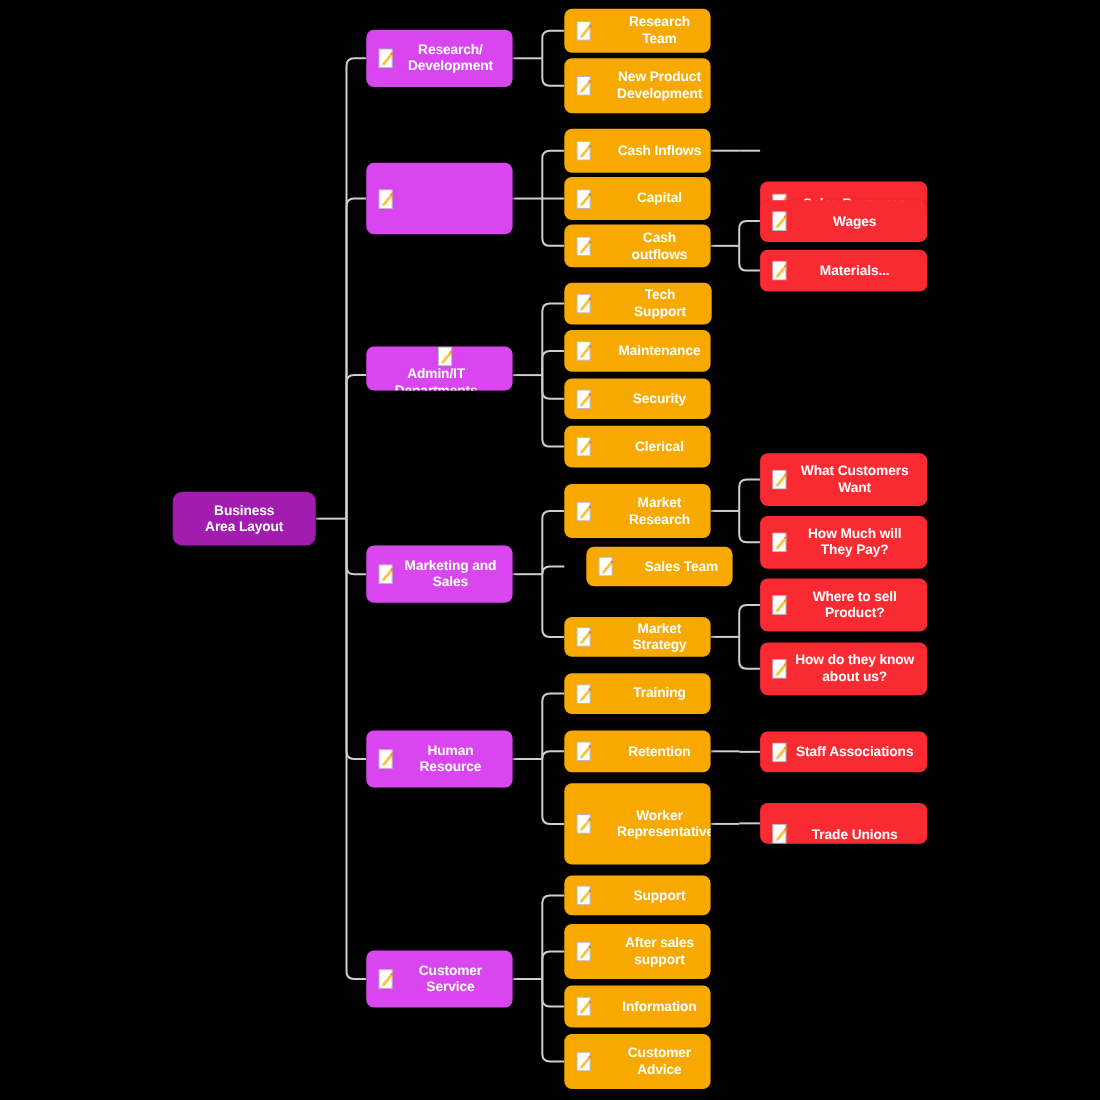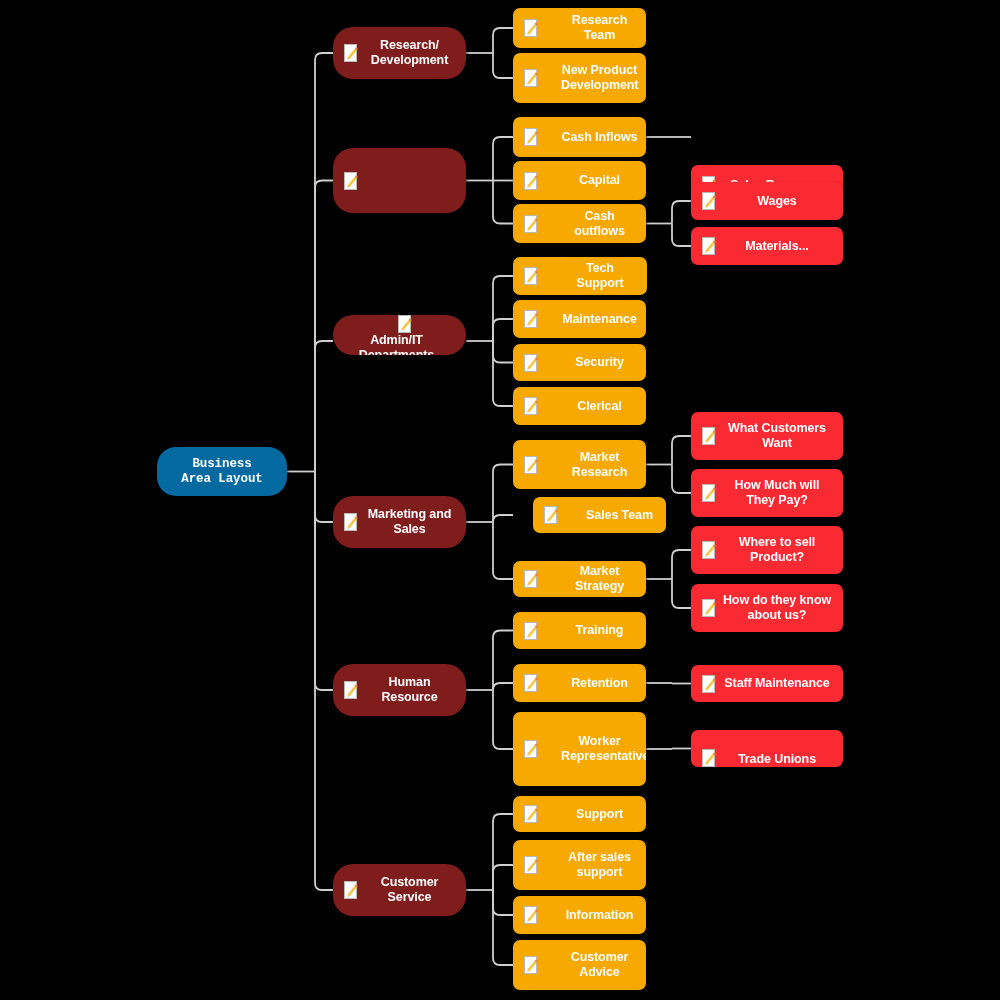--- a/index.html
+++ b/index.html
@@ -49,28 +49,26 @@
     margin-left: 11px;
     width: 15px;
     height: 18px;
     display: block;
   }
   
   .node.root .label {
     padding: 0 8px;
   }
   .lvl-root {
-    background: #0369a1;
-    border-radius: 19px;
-    font-family: Liberation Mono, monospace;
+    background: #a21caf;
+    border-radius: 9px;
   }
   .lvl-root .label { font-size: 12.5px; }
   .lvl-1 {
-    background: #7f1d1d;
-    border-radius: 20px;
+    background: #d946ef;
   }
   .lvl-1 .label { font-size: 12.5px; }
   .lvl-2 {
     background: #f7a900;
   }
   .lvl-2 .label { font-size: 12.5px; margin-left: 20px; }
   .lvl-3 {
     background: #fa2a33;
   }
   .lvl-3 .label { font-size: 12.5px; }
@@ -419,21 +417,21 @@
         </svg>
         <span class="label">How do they know<br>about us?</span>
       </div>
       <div class="node lvl-3" style="left: 691px; top: 665px; width: 152px; height: 37px;">
         <svg class="ico" viewBox="0 0 15 18">
           <rect x="0.5" y="0.5" width="12" height="17" fill="#ffffff" stroke="#b9b9b9" stroke-width="1"></rect>
           <path d="M3.2 13.9 L10.6 5.0 L12.6 6.6 L5.2 15.5 Z" fill="#f5c542"></path>
           <path d="M3.2 13.9 L5.2 15.5 L2.7 16.3 Z" fill="#e9e2cf"></path>
           <path d="M10.6 5.0 L12.0 3.3 L14.0 4.9 L12.6 6.6 Z" fill="#e8833a"></path>
         </svg>
-        <span class="label">Staff Maintenance</span>
+        <span class="label">Staff Associations</span>
       </div>
       <div class="node lvl-3" style="left: 691px; top: 730px; width: 152px; height: 37px; align-items: flex-end;">
         <svg class="ico" viewBox="0 0 15 18">
           <rect x="0.5" y="0.5" width="12" height="17" fill="#ffffff" stroke="#b9b9b9" stroke-width="1"></rect>
           <path d="M3.2 13.9 L10.6 5.0 L12.6 6.6 L5.2 15.5 Z" fill="#f5c542"></path>
           <path d="M3.2 13.9 L5.2 15.5 L2.7 16.3 Z" fill="#e9e2cf"></path>
           <path d="M10.6 5.0 L12.0 3.3 L14.0 4.9 L12.6 6.6 Z" fill="#e8833a"></path>
         </svg>
         <span class="label">Trade Unions</span>
       </div>

